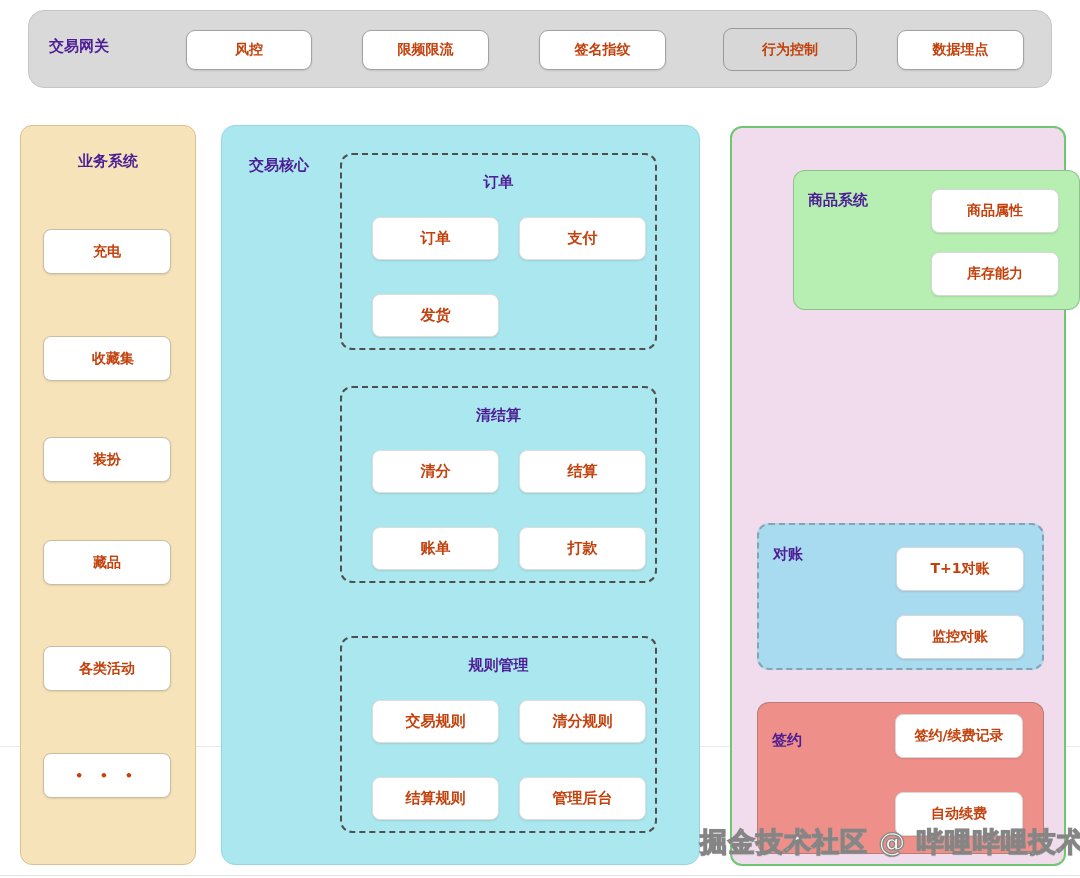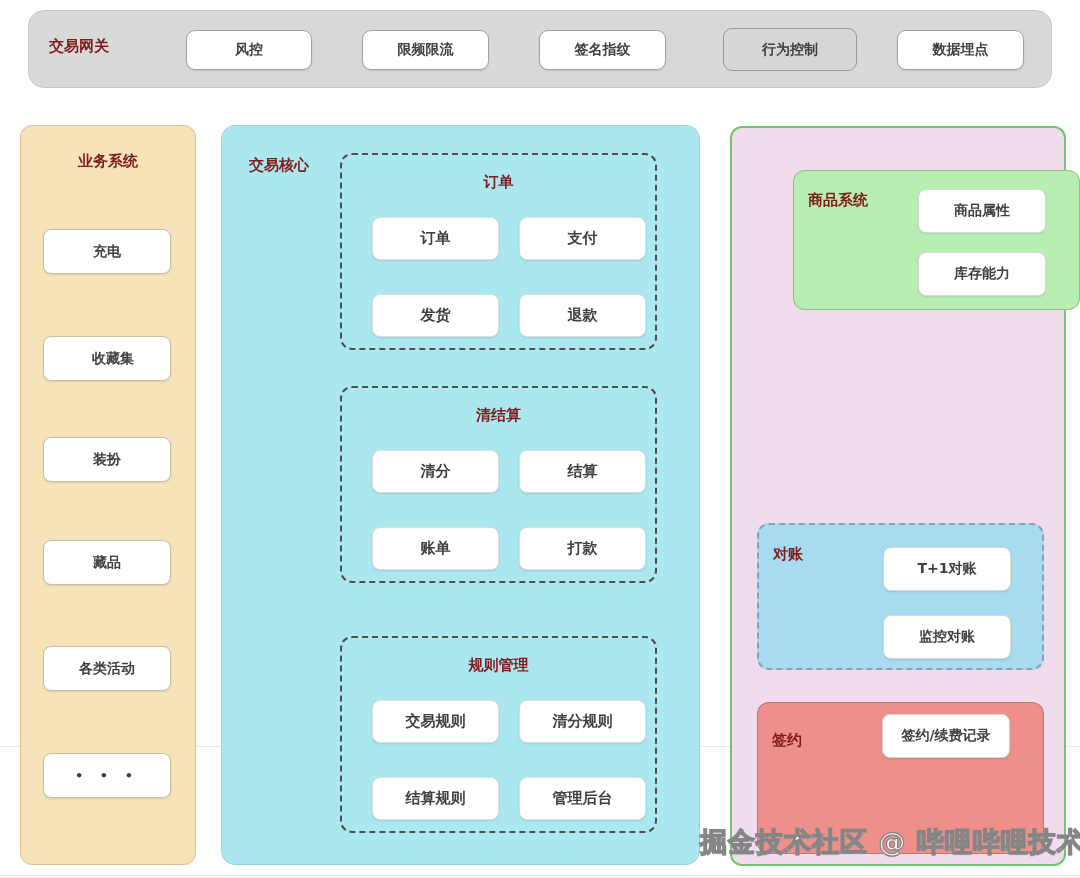--- a/index.html
+++ b/index.html
@@ -2,25 +2,25 @@
 <html><head>
 <meta charset="utf-8">
 <style>
   html,body{margin:0;padding:0;background:#ffffff;}
   .canvas{
     position:relative;width:1080px;height:878px;background:#ffffff;overflow:hidden;
     font-family:"DejaVu Sans","Liberation Sans",sans-serif;color:#1c1c1e;
   }
   .bg-line{position:absolute;left:0;width:1080px;height:1px;background:#e9e9e9;z-index:0;}
   .panel{position:absolute;z-index:1;box-sizing:border-box;}
-  .title{font-weight:700;font-size:15px;color:#7f1d1d;}
+  .title{font-weight:700;font-size:15px;color:#4c1d95;}
   .node{
     position:absolute;box-sizing:border-box;background:#ffffff;border:1px solid #cdcdcd;
     border-radius:8px;display:flex;align-items:center;justify-content:center;
-    font-weight:700;font-size:14px;color:#404040;box-shadow:0 1px 2px rgba(0,0,0,0.10);
+    font-weight:700;font-size:14px;color:#c2410c;box-shadow:0 1px 2px rgba(0,0,0,0.10);
   }
   
   .gateway{left:28px;top:10px;width:1024px;height:78px;border-radius:16px;border:1px solid #c6c6c6;}
   .gateway .title{position:absolute;left:20px;top:26px;}
   .gw-node{top:19px;height:40px;border-radius:9px;border:1px solid #a2a2a2;}
   .gw-node.disabled{border:1px solid #999999;box-shadow:none;}
   
   .business{left:20px;top:125px;width:176px;height:740px;border-radius:12px;border:1px solid #ddc091;}
   .business .title{position:absolute;left:0;right:0;top:26px;text-align:center;}
   .biz-node{left:22px;width:128px;height:45px;border-color:#c9bda2;}
@@ -37,21 +37,21 @@
   .col1{left:30px;} .col2{left:177px;}
   .row1{top:62px;} .row2{top:139px;}
   
   .platform{left:730px;top:126px;width:336px;height:740px;border-radius:12px;border:2px solid #6fc76f;}
   .section{
     position:absolute;left:25px;width:287px;box-sizing:border-box;border-radius:12px;
     border:1px solid rgba(60,80,60,0.30);
   }
   .section .title{position:absolute;left:14px;top:20px;}
   .section.dashed{border:2px dashed #85a3b2;}
-  .sec-node{left:124px;width:128px;height:44px;border-color:#d8d8d8;}
+  .sec-node{left:137px;width:128px;height:44px;border-color:#d8d8d8;}
   
   .watermark{
     position:absolute;left:700px;top:824px;z-index:5;font-weight:700;font-size:27px;
     letter-spacing:1px;color:rgba(255,255,255,0.92);
     -webkit-text-stroke:1.2px #858585;
     text-shadow:0 0 1px #8a8a8a, 0 1px 1px #9a9a9a;
     white-space:nowrap;
   }
 </style>
 </head>
@@ -82,21 +82,20 @@
   </div>
 
   <div class="panel core" style="background-color: rgb(171, 231, 238);">
     <span class="title">交易核心</span>
 
     <div class="group" style="top:27px;">
       <span class="title">订单</span>
       <div class="node core-node col1 row1">订单</div>
       <div class="node core-node col2 row1">支付</div>
       <div class="node core-node col1 row2">发货</div>
-      <div class="node core-node col2 row2">退款</div>
     </div>
 
     <div class="group" style="top:260px;">
       <span class="title">清结算</span>
       <div class="node core-node col1 row1">清分</div>
       <div class="node core-node col2 row1">结算</div>
       <div class="node core-node col1 row2">账单</div>
       <div class="node core-node col2 row2">打款</div>
     </div>
 
@@ -120,18 +119,19 @@
 
     <div class="section dashed" style="top: 395px; height: 147px; background-color: rgb(168, 218, 240); padding-left: 45px;">
       <span class="title">对账</span>
       <div class="node sec-node" style="top:22px;">T+1对账</div>
       <div class="node sec-node" style="top:90px;">监控对账</div>
     </div>
 
     <div class="section" style="top: 574px; height: 152px; background-color: rgb(238, 144, 137); text-decoration: underline;">
       <span class="title" style="top:28px;">签约</span>
       <div class="node sec-node" style="top:11px;">签约/续费记录</div>
+      <div class="node sec-node" style="top:89px;">自动续费</div>
     </div>
   </div>
 
   <div class="watermark">掘金技术社区 @ 哔哩哔哩技术</div>
 
 </div>
 
 </body></html>

